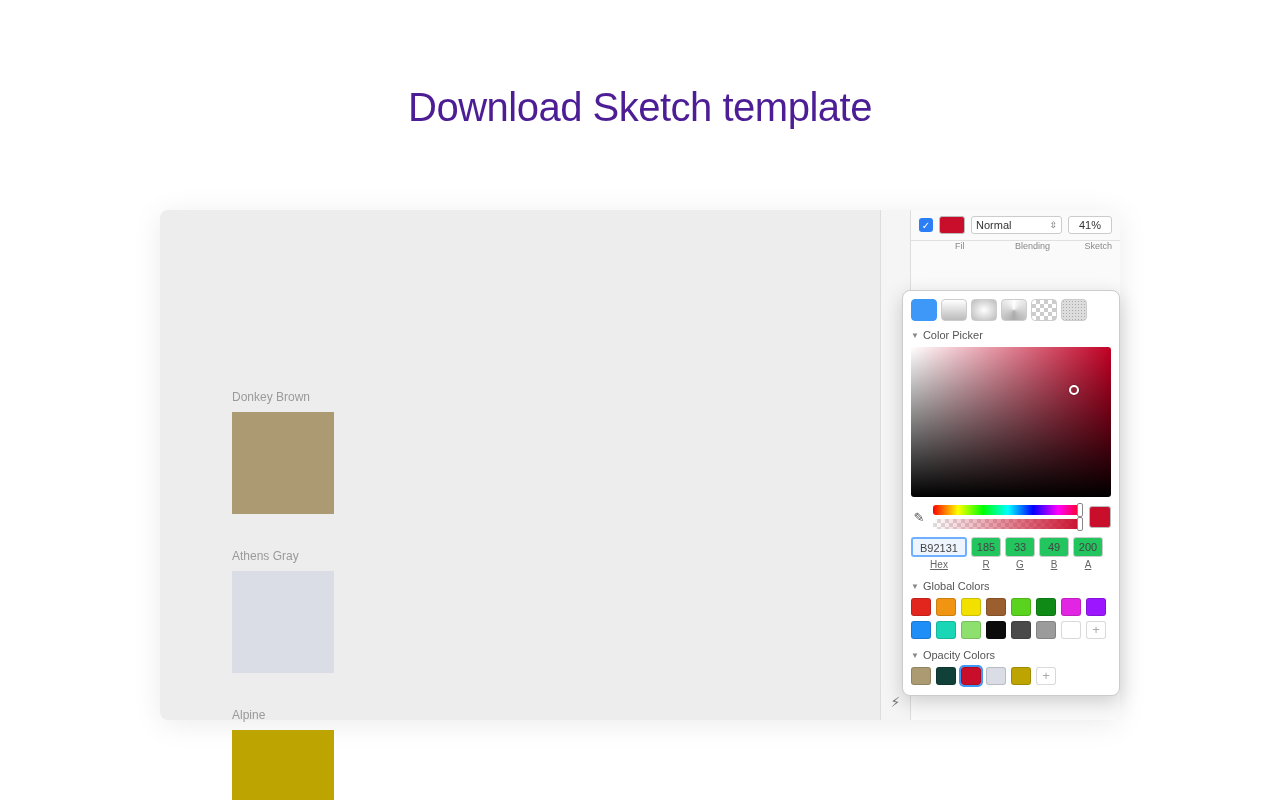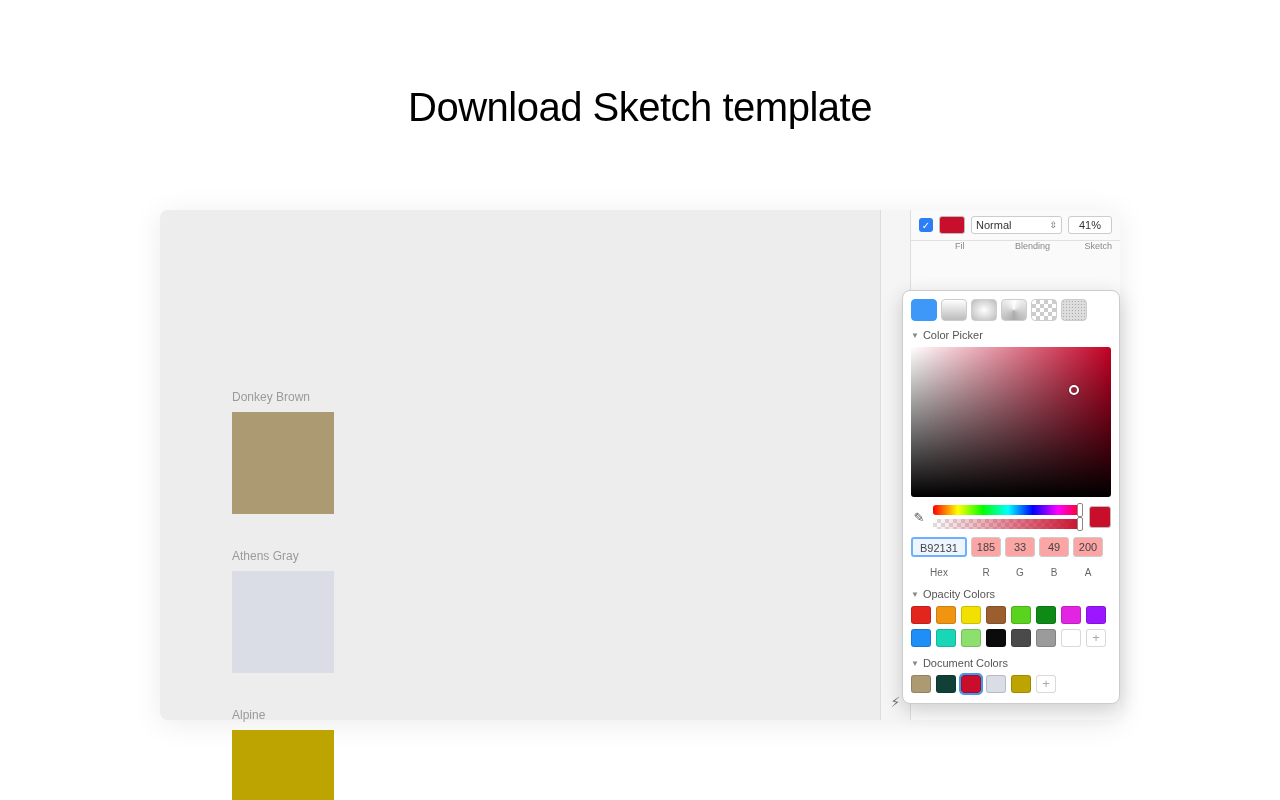--- a/index.html
+++ b/index.html
@@ -8,21 +8,21 @@
       background: #fff;
       width: 1280px;
       height: 800px;
       position: relative;
       overflow: hidden;
     }
     .page-title {
       text-align: center;
       font-size: 40px;
       font-weight: 400;
-      color: #000000;
+      color: #4c1d95;
       margin-top: 85px;
       letter-spacing: -0.5px;
     }
     .app-frame {
       position: absolute;
       left: 160px;
       top: 210px;
       width: 960px;
       height: 510px;
       background: #fff;
@@ -241,26 +241,26 @@
     .alpha-bar .slider-thumb { left: 96%; }
     .preview-sw {
       width:22px; height:22px; border-radius:3px; border:1px solid #bbb;
       background:#c90e2c;
     }
 
     .value-row { display:flex; gap:4px; margin-top:8px; }
     .val-group { display:flex; flex-direction:column; align-items:center; }
     .val-box {
       height:20px;
-      background:#fca5a5; border:1px solid #ccc; border-radius:3px;
+      background:#22c55e; border:1px solid #ccc; border-radius:3px;
       font-size:11px; text-align:center; line-height:18px;
     }
     .val-box.hex { width:56px; border:2px solid #6eb0ff; background:#eef5ff; }
     .val-box.sm { width:30px; }
-    .val-label { font-size:10px; color:#666; margin-top:10px; }
+    .val-label { font-size:10px; color:#666; margin-top:2px;text-decoration:underline; }
 
     .color-chip-row { display:flex; flex-wrap:wrap; gap:5px; margin-top:4px; }
     .chip {
       width:20px; height:18px; border-radius:3px; border:1px solid rgba(0,0,0,.15);
     }
     .chip.add {
       background:#fff; color:#aaa; text-align:center; line-height:16px; font-size:13px;
     }
     .chip.outline { outline:2px solid #3d98f7; }
   </style>
@@ -363,21 +363,21 @@
           <div class="val-label">B</div>
         </div>
         <div class="val-group">
           <div class="val-box sm">200</div>
           <div class="val-label">A</div>
         </div>
       </div>
 
       <div class="section-head" style="margin-top:10px">
         <span class="disclosure">▼</span>
-        <span>Opacity Colors</span>
+        <span>Global Colors</span>
       </div>
       <div class="color-chip-row" id="global-chips">
           <div class="chip" style="background: rgb(226, 38, 30);"></div>
           <div class="chip" style="background: rgb(240, 148, 18);"></div>
           <div class="chip" style="background: rgb(242, 224, 0);"></div>
           <div class="chip" style="background: rgb(154, 94, 47);"></div>
           <div class="chip" style="background: rgb(90, 211, 30);"></div>
           <div class="chip" style="background: rgb(16, 138, 22);"></div>
           <div class="chip" style="background: rgb(226, 37, 226);"></div>
           <div class="chip" style="background: rgb(156, 23, 255);"></div>
@@ -386,21 +386,21 @@
           <div class="chip" style="background: rgb(141, 224, 109);"></div>
           <div class="chip" style="background: rgb(11, 11, 11);"></div>
           <div class="chip" style="background: rgb(74, 74, 74);"></div>
           <div class="chip" style="background: rgb(155, 155, 155);"></div>
           <div class="chip" style="background: rgb(255, 255, 255);"></div>
           <div class="chip add">+</div>
         </div>
 
       <div class="section-head" style="margin-top:10px">
         <span class="disclosure">▼</span>
-        <span>Document Colors</span>
+        <span>Opacity Colors</span>
       </div>
       <div class="color-chip-row" id="doc-chips">
           <div class="chip" style="background: rgb(171, 154, 114);"></div>
           <div class="chip" style="background: rgb(16, 64, 56);"></div>
           <div class="chip outline" style="background: rgb(201, 14, 44);"></div>
           <div class="chip" style="background: rgb(218, 220, 230);"></div>
           <div class="chip" style="background: rgb(189, 164, 0);"></div>
           <div class="chip add">+</div>
         </div>
 

